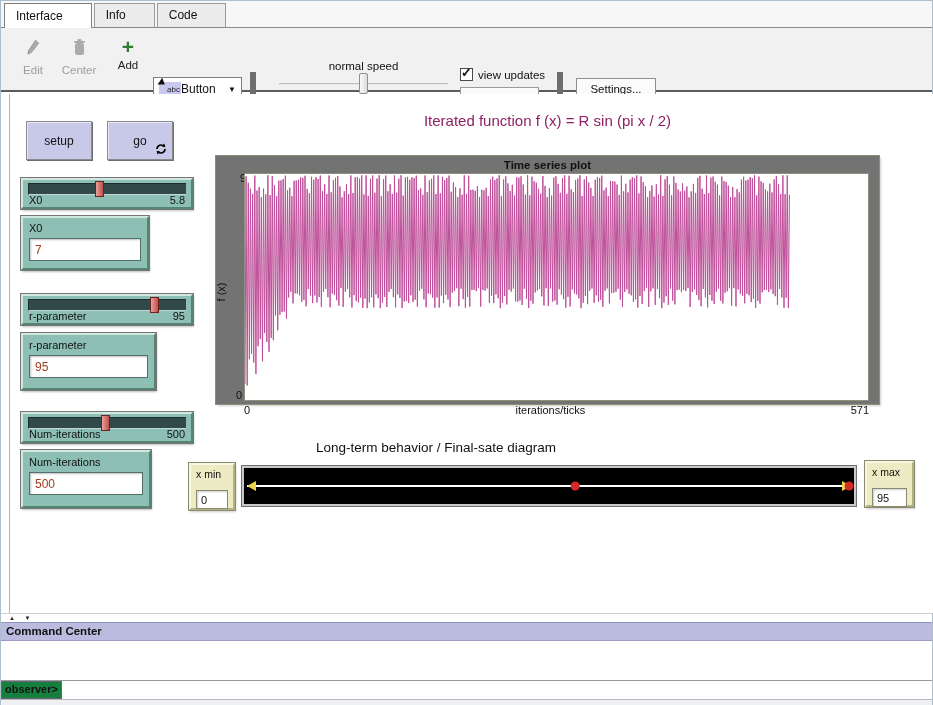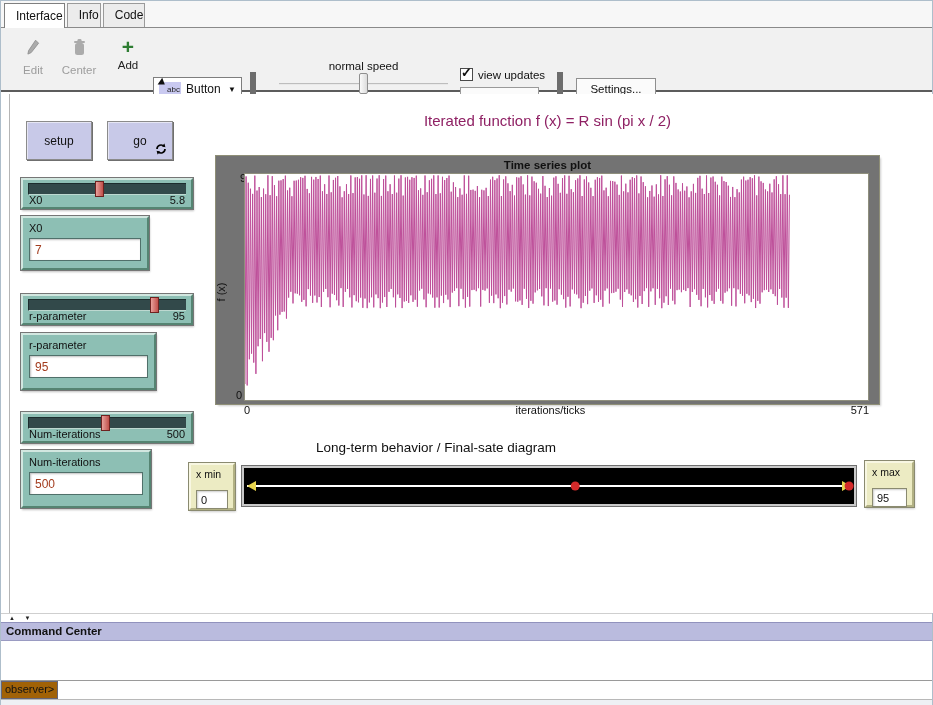--- a/index.html
+++ b/index.html
@@ -2,32 +2,32 @@
 <html><head>
 <meta charset="utf-8">
 <style>
   * { box-sizing: border-box; margin: 0; padding: 0; }
   html,body { width: 933px; height: 705px; overflow: hidden; }
   body { font-family: "Liberation Sans", sans-serif; background: #f0f0f0; }
   .window { position: relative; width: 933px; height: 705px; background: #ffffff; border: 1px solid #aebecb; }
 
   
   .tabbar { position: absolute; left: 0; top: 0; width: 100%; height: 27px; background: #f7f7f7; border-bottom: 1px solid #8a8a8a; padding: 3px 0 0 3px; display: flex; align-items: flex-end; }
-  .tab { font-size: 12px; color: #111; padding: 4px 1px 5px 11px; background: #ececec; border: 1px solid #9a9a9a; border-bottom: none; margin-right: 2px; cursor: default; }
+  .tab { font-size: 12px; color: #111; padding: 4px 28px 5px 11px; background: #ececec; border: 1px solid #9a9a9a; border-bottom: none; margin-right: 2px; cursor: default; }
   .tab.active { background: #ffffff; position: relative; top: 1px; border-color: #7f7f7f; padding-top: 5px; }
 
   
   .toolbar { position: absolute; left: 0; top: 27px; width: 100%; height: 64px; background: #f1f1f1; border-bottom: 2px solid #5c5c5c; }
   .tool { position: absolute; top: 10px; width: 40px; text-align: center; }
   .tool .tool-label { display: block; font-size: 11.5px; color: #222; margin-top: 3px; }
   .tool.disabled .tool-label { color: #9d9d9d; }
   .tool svg { display: inline-block; }
   .plus-glyph { font-size: 21px; font-weight: bold; color: #2e7d32; line-height: 18px; display: block; }
 
-  .widget-chooser { position: absolute; left: 152px; top: 49px; width: 89px; height: 24px; background: #ffffff; border: 1px solid #7e7e7e; display: flex; align-items: center; padding: 0 5px; gap: 5px; font-size: 12px; color: #111; }
+  .widget-chooser { position: absolute; left: 152px; top: 49px; width: 89px; height: 24px; background: #ffffff; border: 1px solid #7e7e7e; display: flex; align-items: center; padding: 0 5px; font-size: 12px; color: #111; }
   .abc-chip { position: relative; width: 22px; height: 14px; background: #c9c9f0; font-size: 8px; color: #222; text-align: right; line-height: 15px; padding-right: 1px; }
   .abc-chip::before { content: ""; position: absolute; left: 0; top: -2px; border: 4px solid transparent; border-left: 6px solid #111; transform: rotate(35deg); }
   .dd-arrow { margin-left: auto; font-size: 8px; color: #111; }
 
   .vsep { position: absolute; top: 44px; width: 6px; height: 31px; background: #6d6d6d; }
 
   .speed-group { position: absolute; left: 270px; top: 32px; width: 185px; text-align: center; }
   .speed-label, .ticks-label { font-size: 11.5px; color: #111; }
   .speed-slider { position: relative; height: 22px; margin: 1px 8px; }
   .speed-groove { position: absolute; left: 0; right: 0; top: 10px; height: 2px; background: #bdbdbd; border-bottom: 1px solid #e9e9e9; }
@@ -83,21 +83,21 @@
   .world-view { position: absolute; left: 240px; top: 371px; width: 616px; height: 42px; background: #c9c9c9; border: 1px solid #6f6f6f; padding: 2px; }
   .world-inner { width: 100%; height: 100%; background: #000; }
   .world-inner svg { display: block; width: 100%; height: 100%; }
 
   
   .resize-strip { position: absolute; left: 0; top: 612px; width: 100%; height: 9px; background: #ffffff; border-top: 1px solid #cfcfcf; font-size: 6px; color: #222; padding-left: 8px; letter-spacing: 4px; line-height: 9px; }
   .command-center { position: absolute; left: 0; top: 621px; width: 100%; height: 84px; background: #ffffff; }
   .cc-header { height: 19px; background: #babbde; border-top: 1px solid #9192bd; border-bottom: 1px solid #9a9bc2; font-size: 11.5px; font-weight: bold; color: #111; padding: 2px 0 0 5px; }
   .cc-output { height: 40px; background: #ffffff; border-bottom: 1px solid #9a9a9a; }
   .cc-prompt-row { height: 18px; display: flex; align-items: stretch; background: #ffffff; }
-  .cc-prompt { background: #a16207; border: 1px solid #66667a; font-size: 11px; color: #111; padding: 1px 3px 0 3px; }
+  .cc-prompt { background: #15803d; border: 1px solid #66667a; font-size: 11px; color: #111; padding: 1px 3px 0 3px; font-weight: bold; }
   .cc-input { flex: 1; border: none; outline: none; font-size: 11px; font-family: "Liberation Sans", sans-serif; background: #ffffff; }
   .cc-bottom { height: 6px; background: #eef0f4; border-top: 1px solid #b8b8b8; }
 </style>
 </head>
 <body>
 
 <div class="window">
 
   <div class="tabbar">
     <div class="tab active">Interface</div>

